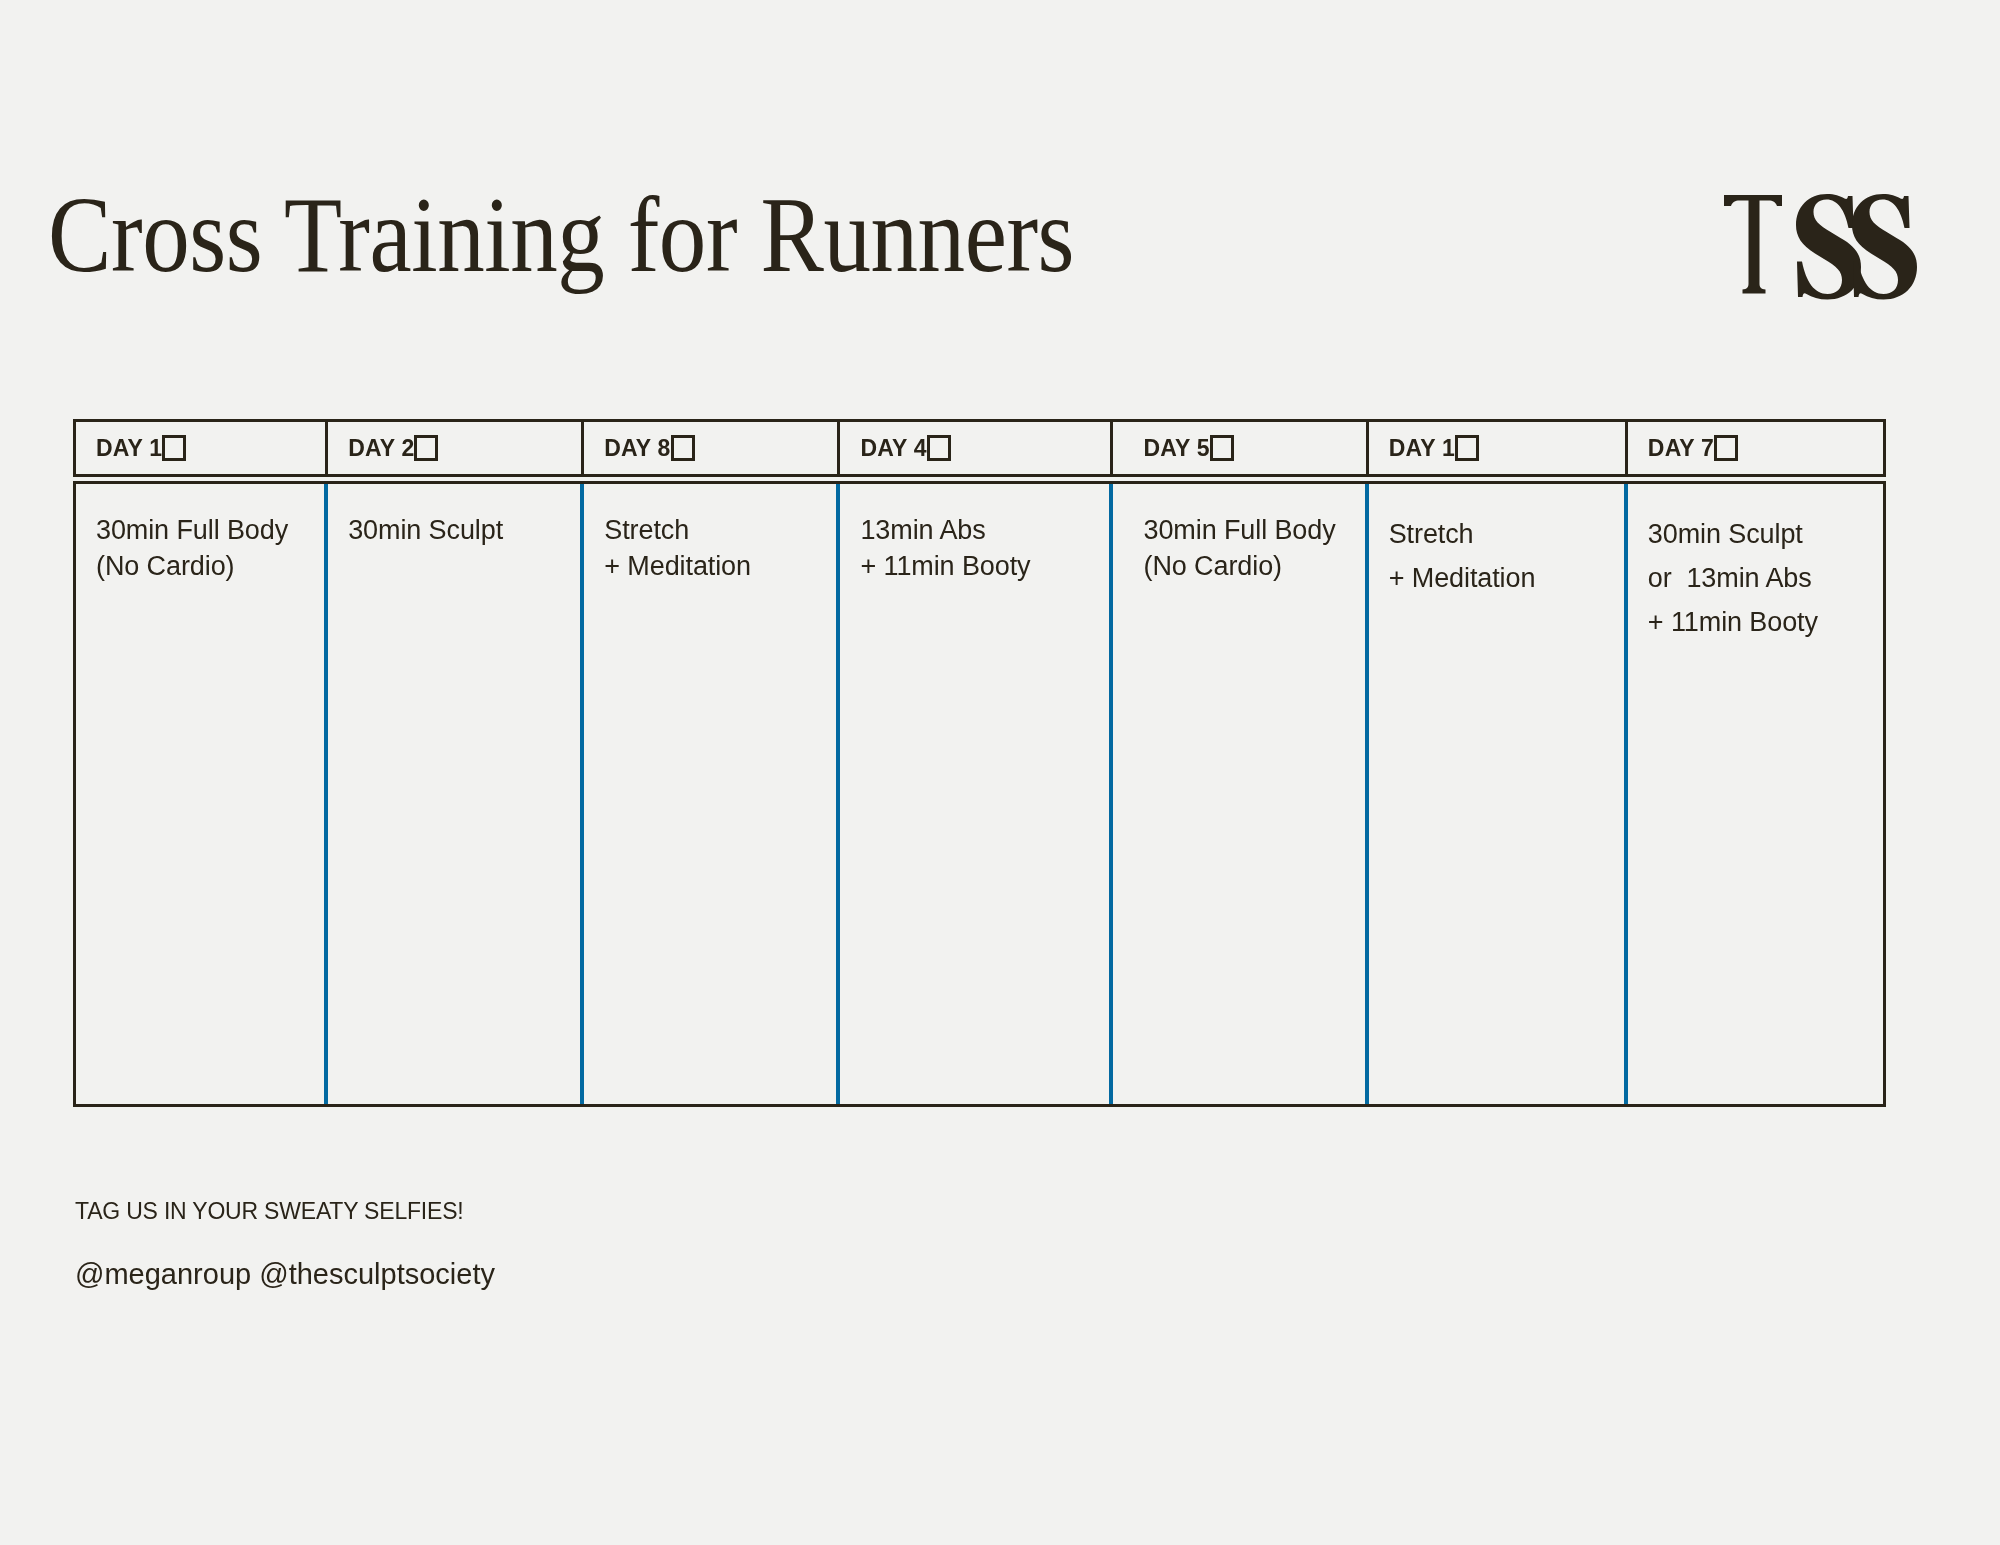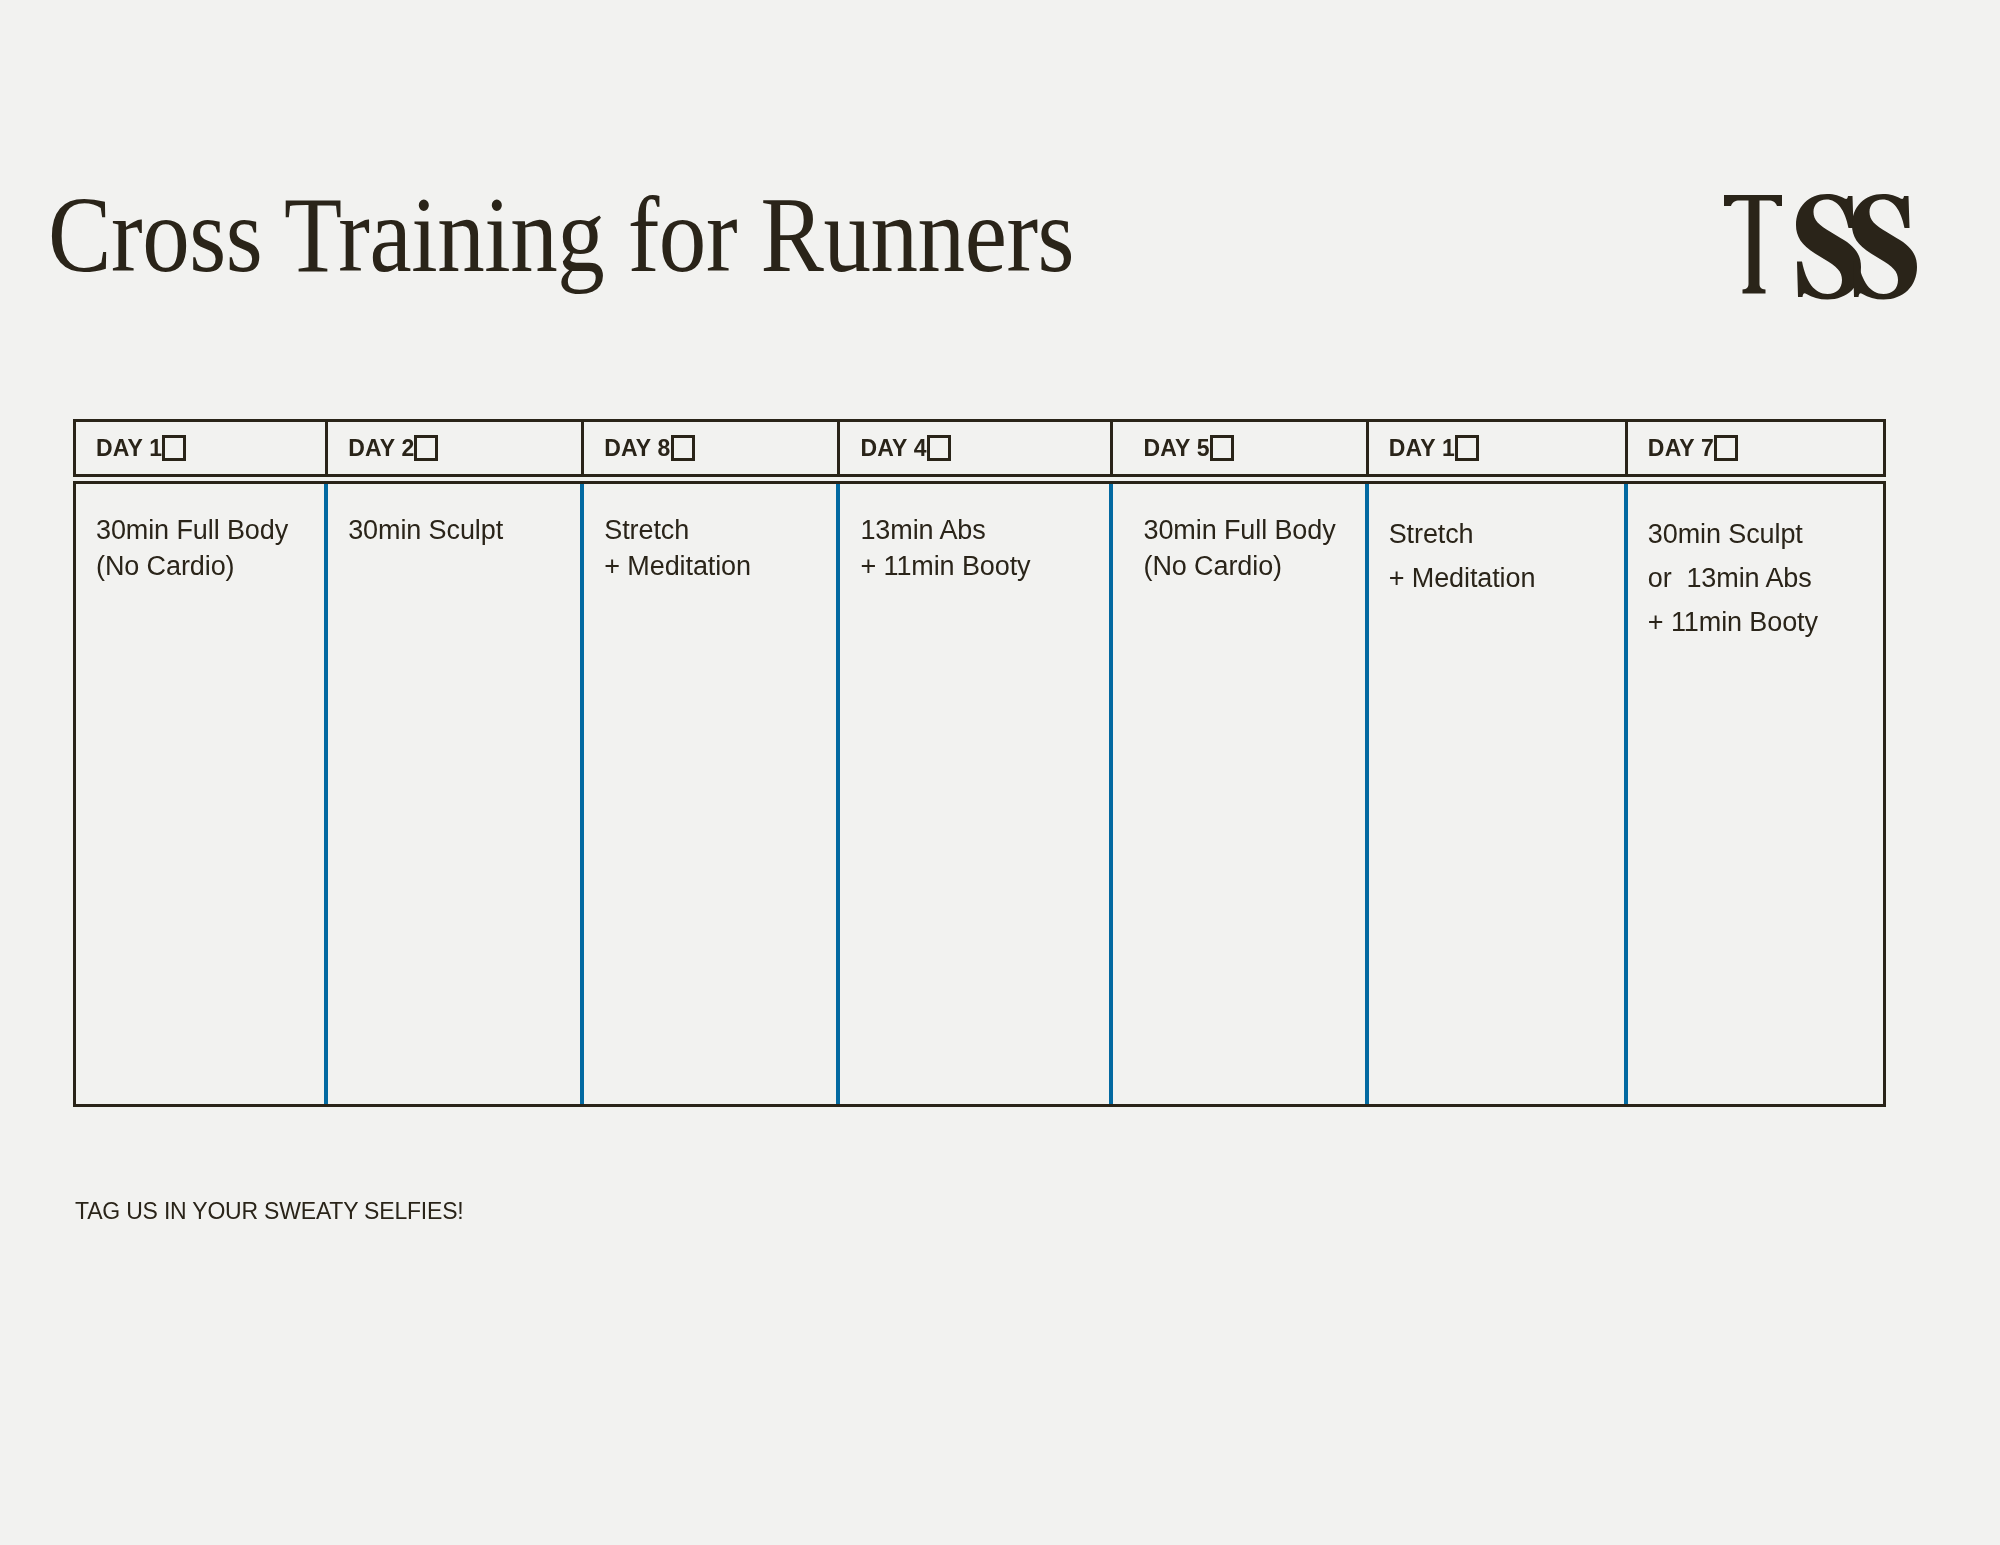--- a/index.html
+++ b/index.html
@@ -246,15 +246,16 @@
         <div class="cell-line">30min Sculpt</div>
         <div class="cell-line">or  13min Abs</div>
         <div class="cell-line">+ 11min Booty</div>
       </div>
 
     </div>
   </div>
 
   <div class="footer">
     <div class="footer-heading">TAG US IN YOUR SWEATY SELFIES!</div>
+    <div class="footer-handles">@meganroup @thesculptsociety</div>
   </div>
 
 </div>
 
 </body></html>

